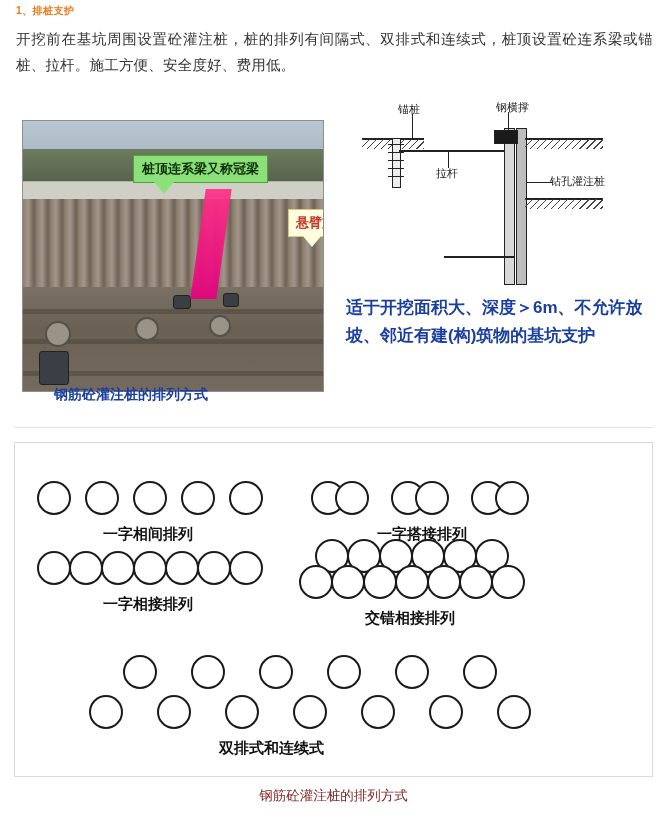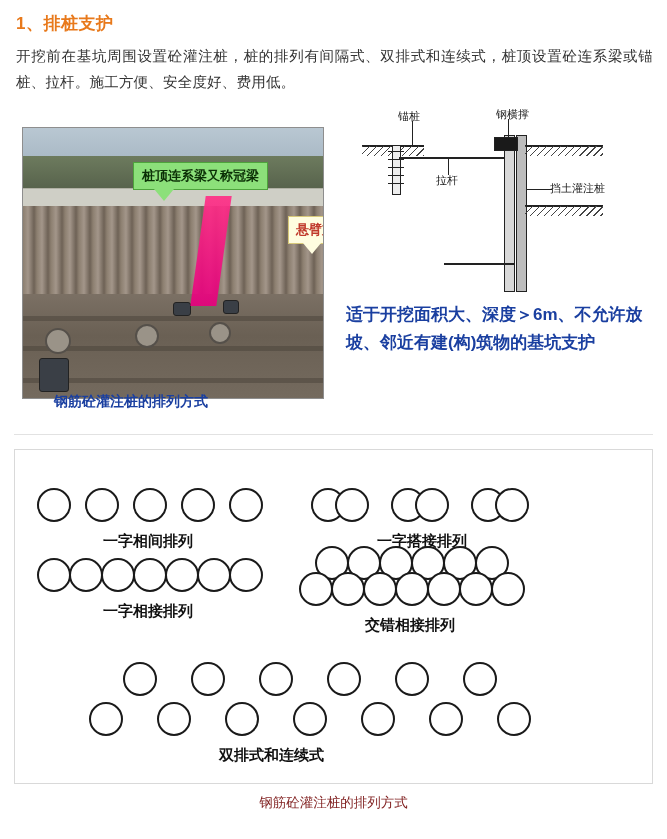--- a/index.html
+++ b/index.html
@@ -18,29 +18,29 @@
   .page {
     width: 667px;
     height: 839px;
     position: relative;
     box-sizing: border-box;
     padding: 0 14px;
   }
   .section-title {
     color: #e8791b;
     font-weight: bold;
-    font-size: 17px;
-    margin: 12px 0 8px 2px;
+    font-size: 10px;
+    margin: 4px 0 8px 2px;
     letter-spacing: 0.5px;
   }
   .body-text {
     font-size: 14.5px;
     line-height: 26px;
     color: #333;
-    margin: 0 0 10px 2px;
+    margin: 0 0 20px 2px;
     text-align: justify;
     letter-spacing: 0.2px;
   }
 
   
   .fig1 {
     position: relative;
     width: 639px;
     height: 330px;
     margin: 6px 0 0 0;
@@ -264,21 +264,21 @@
       <div class="d-line" style="left:68px; top:8px; width:1px; height:24px;"></div>
       <div class="d-txt" style="left:54px; top:-4px;">锚桩</div>
 
       <div class="d-line" style="left:164px; top:6px; width:1px; height:18px;"></div>
       <div class="d-txt" style="left:152px; top:-6px;">钢横撑</div>
 
       <div class="d-line" style="left:104px; top:46px; width:1px; height:16px;"></div>
       <div class="d-txt" style="left:92px; top:60px;">拉杆</div>
 
       <div class="d-line" style="left:182px; top:76px; width:26px; height:1px;"></div>
-      <div class="d-txt" style="left:206px; top:68px;">挡土灌注桩</div>
+      <div class="d-txt" style="left:206px; top:68px;">钻孔灌注桩</div>
 
     </div>
 
     <div class="blue-para">适于开挖面积大、深度＞6m、不允许放坡、邻近有建(构)筑物的基坑支护</div>
   </div>
 
   <div class="fig2">
 
     <div class="circ-row">
       <div class="circ" style="left:22px;  top:38px; width:34px; height:34px;"></div>

